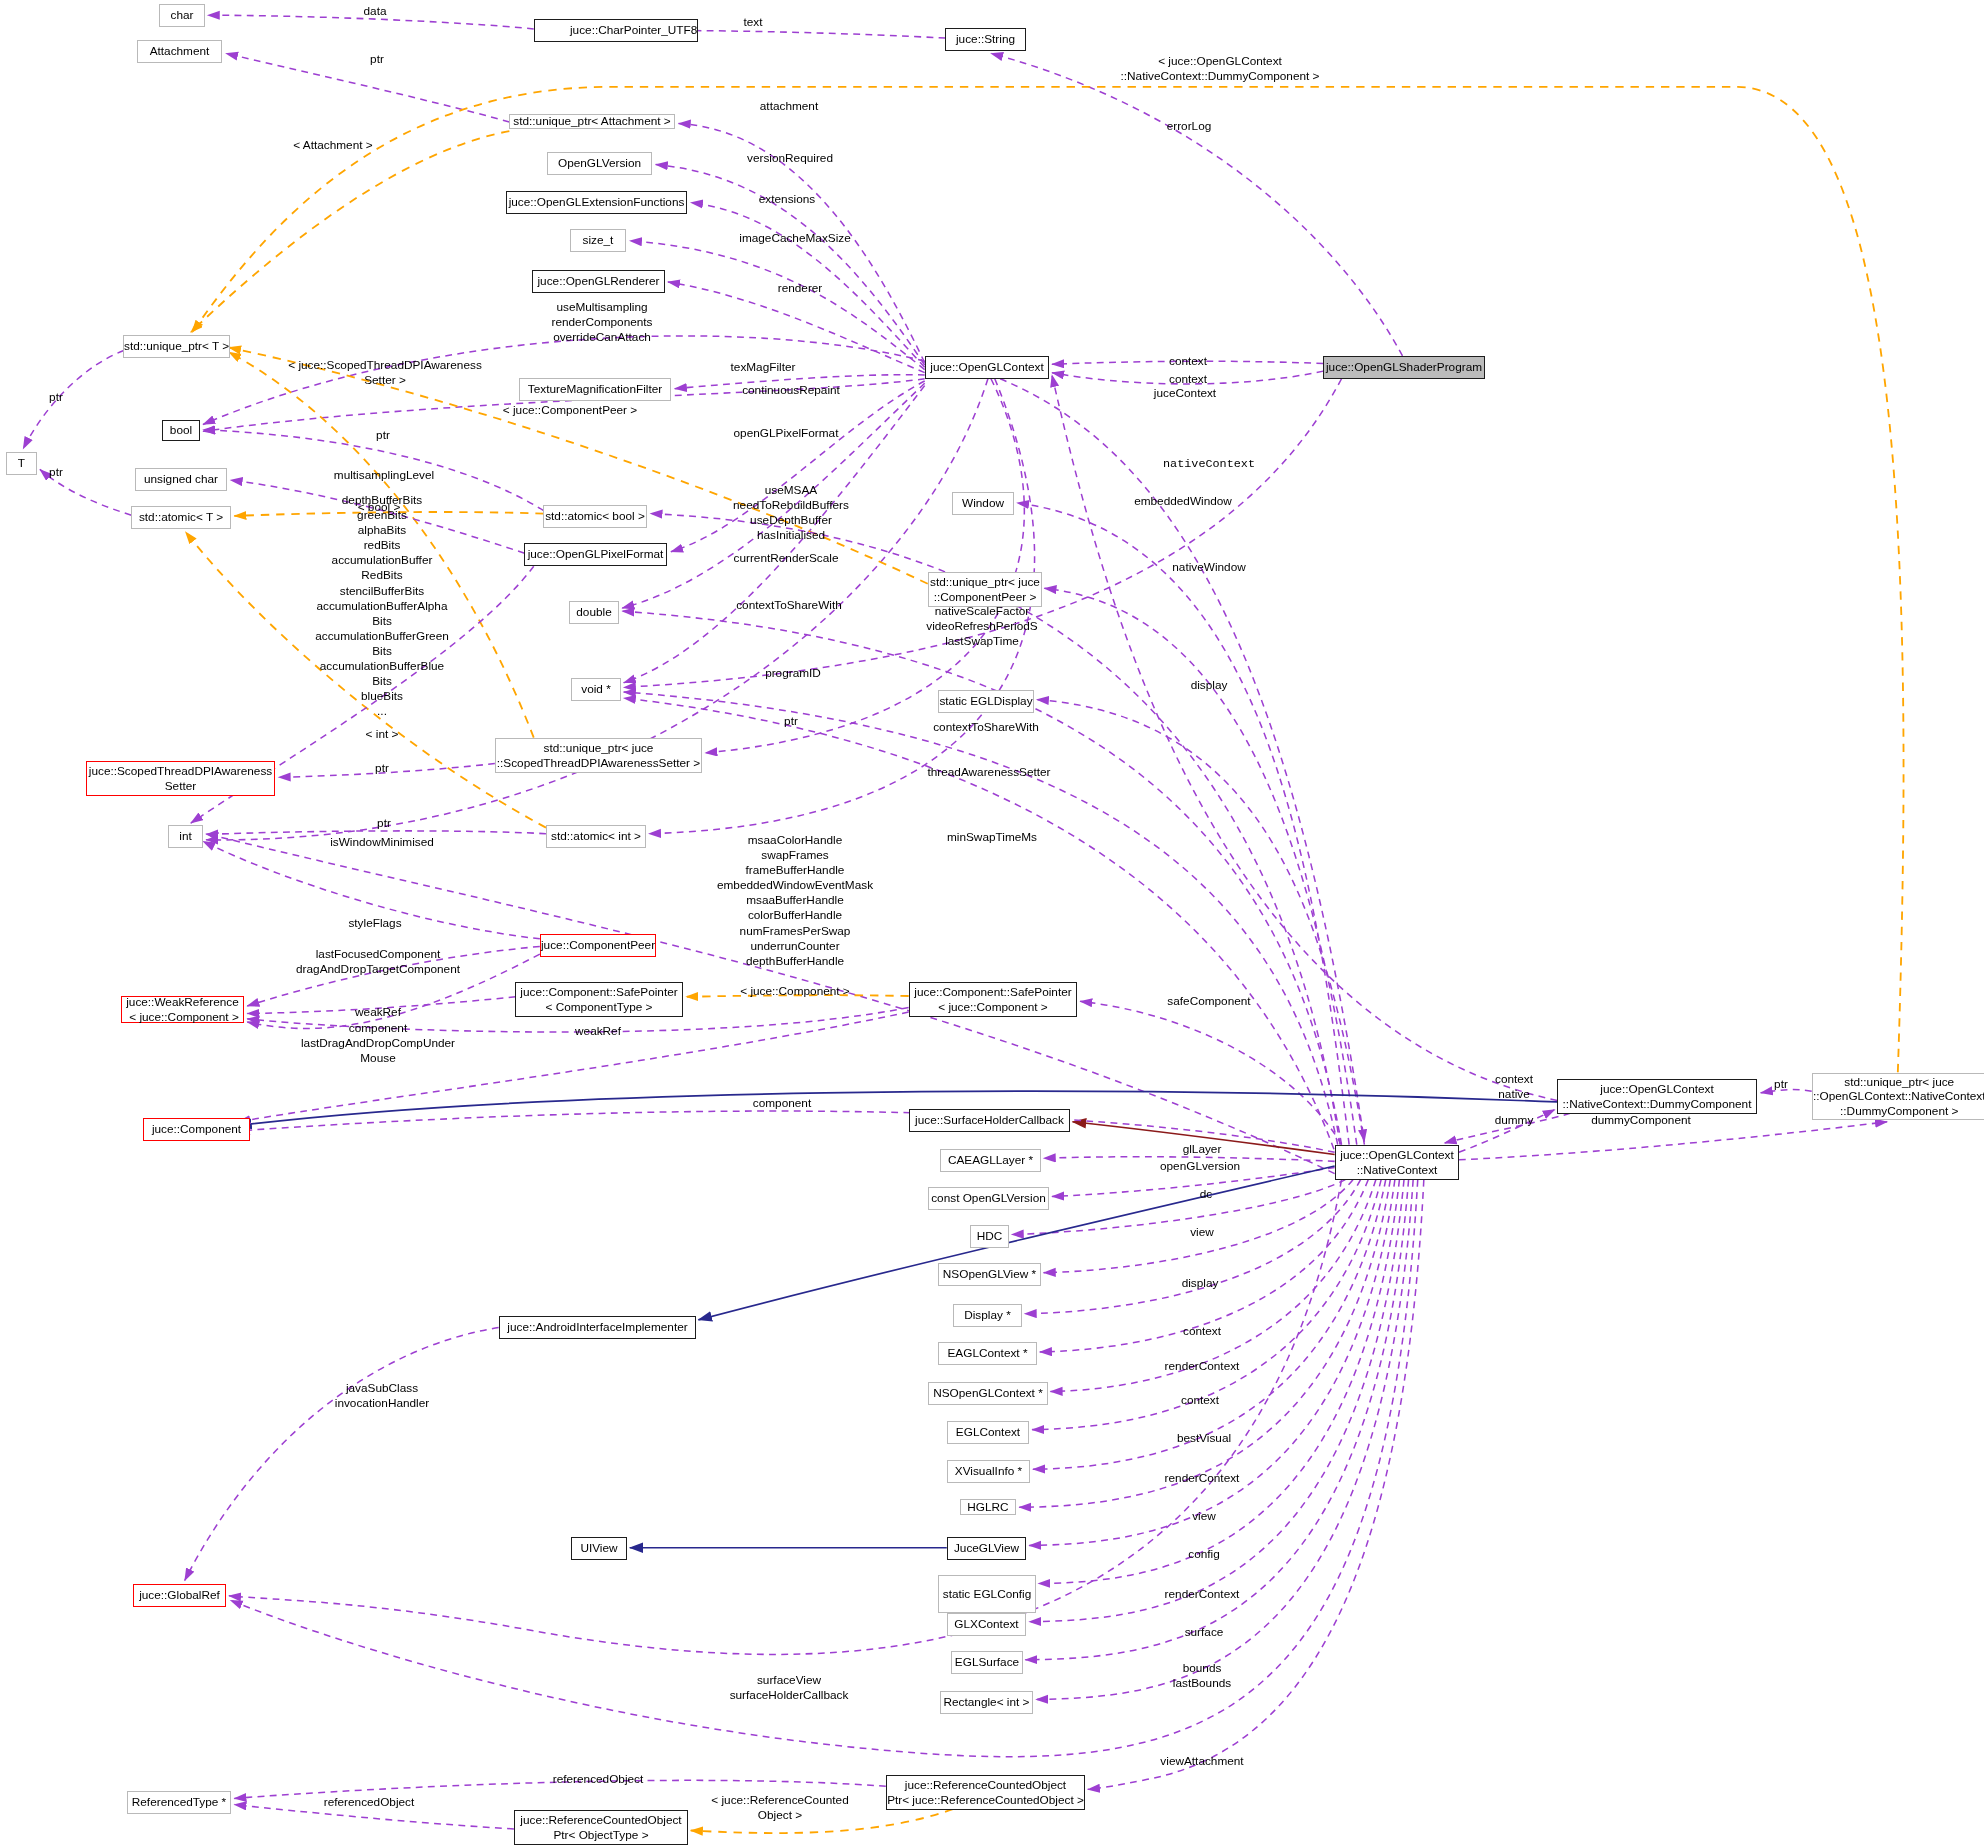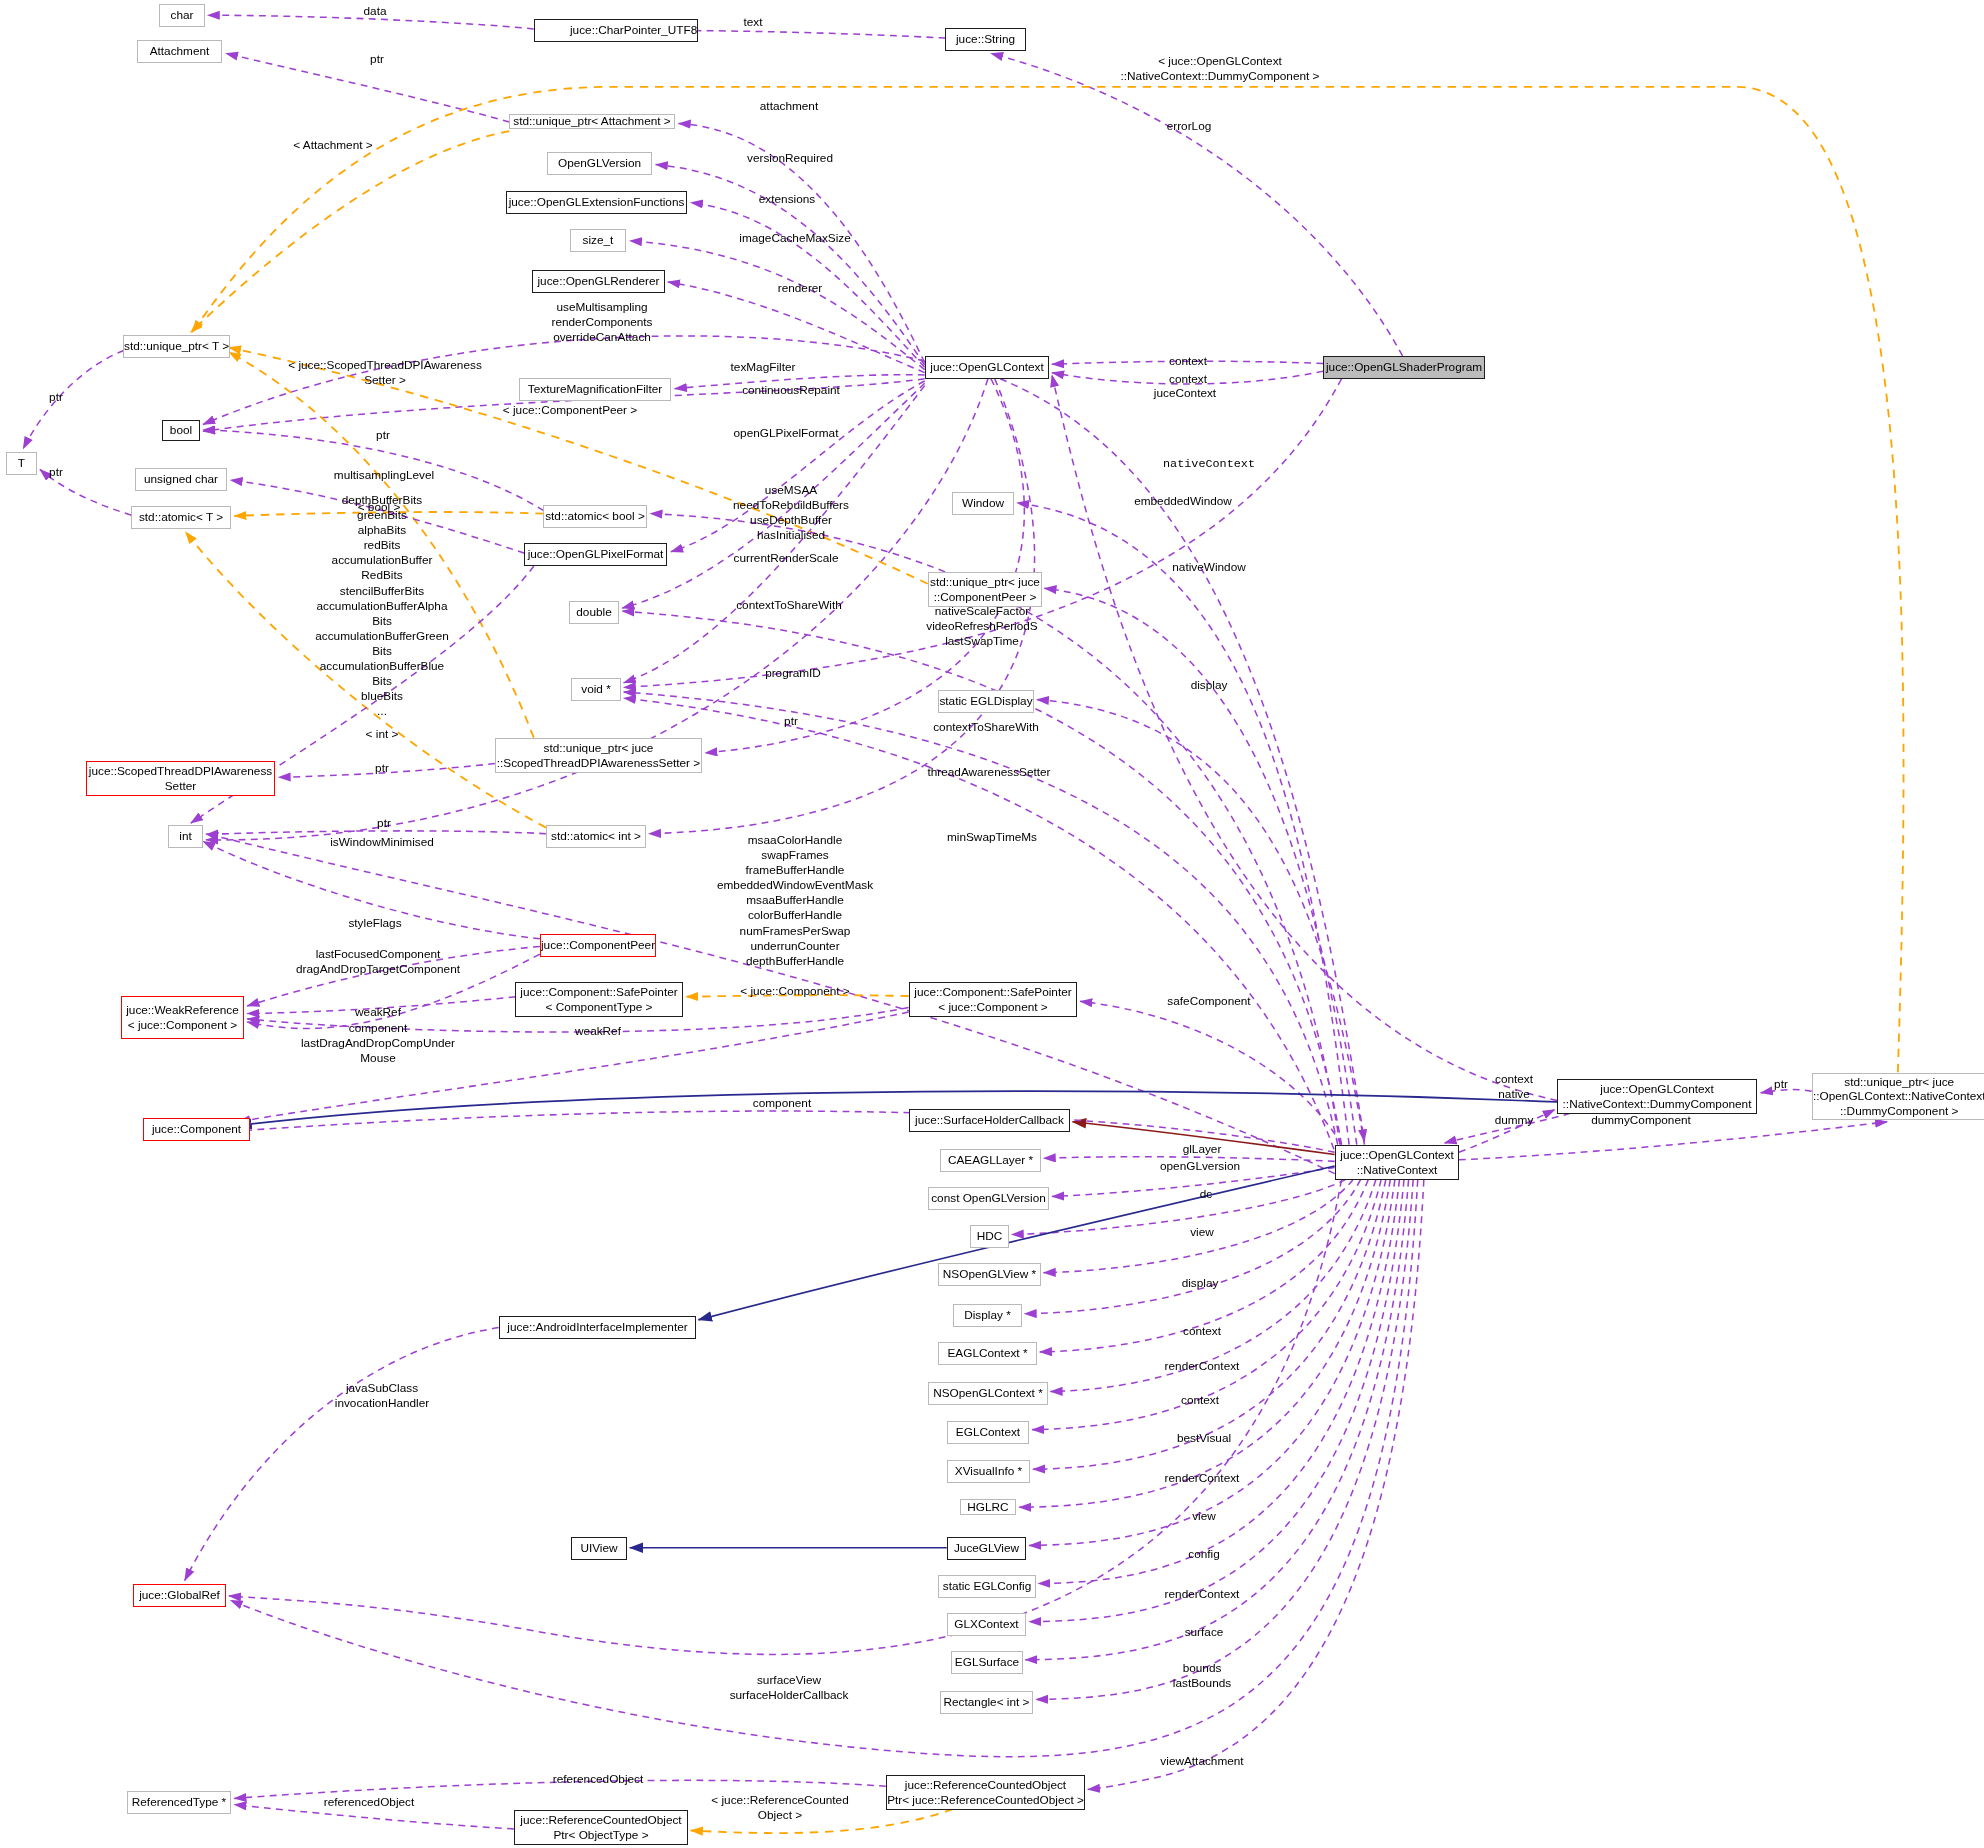--- a/index.html
+++ b/index.html
@@ -148,37 +148,37 @@
 ::ScopedThreadDPIAwarenessSetter &gt;</div>
       <div class="node red" style="left: 86px; top: 761px; min-width: 189px; height: 35px;">juce::ScopedThreadDPIAwareness
 Setter</div>
       <div class="node plain" style="left: 168px; top: 825px; min-width: 35px; height: 23px;">int</div>
       <div class="node plain" style="left: 546px; top: 825px; min-width: 100px; height: 23px;">std::atomic&lt; int &gt;</div>
       <div class="node red" style="left: 540px; top: 934px; min-width: 113px; height: 23px;">juce::ComponentPeer</div>
       <div class="node bold" style="left: 515px; top: 982px; min-width: 168px; height: 35px;">juce::Component::SafePointer
 &lt; ComponentType &gt;</div>
       <div class="node bold" style="left: 909px; top: 982px; min-width: 168px; height: 35px;">juce::Component::SafePointer
 &lt; juce::Component &gt;</div>
-      <div class="node red" style="left: 121px; top: 996px; min-width: 123px; height: 43px;">juce::WeakReference
+      <div class="node red" style="left: 121px; top: 996px; min-width: 123px; height: 27px; text-align: right;">juce::WeakReference
 &lt; juce::Component &gt;</div>
       <div class="node red" style="left: 127px; top: 1118px; min-width: 107px; height: 23px; margin-left: 16px;">juce::Component</div>
       <div class="node bold" style="left: 909px; top: 1109px; min-width: 161px; height: 23px;">juce::SurfaceHolderCallback</div>
       <div class="node plain" style="left: 940px; top: 1149px; min-width: 101px; height: 23px;">CAEAGLLayer *</div>
       <div class="node plain" style="left: 928px; top: 1187px; min-width: 121px; height: 23px;">const OpenGLVersion</div>
       <div class="node plain" style="left: 970px; top: 1225px; min-width: 39px; height: 23px;">HDC</div>
       <div class="node plain" style="left: 938px; top: 1263px; min-width: 103px; height: 23px;">NSOpenGLView *</div>
       <div class="node plain" style="left: 953px; top: 1304px; min-width: 69px; height: 23px;">Display *</div>
       <div class="node plain" style="left: 938px; top: 1342px; min-width: 99px; height: 23px;">EAGLContext *</div>
       <div class="node plain" style="left: 928px; top: 1382px; min-width: 120px; height: 23px;">NSOpenGLContext *</div>
       <div class="node plain" style="left: 947px; top: 1421px; min-width: 82px; height: 23px;">EGLContext</div>
       <div class="node plain" style="left: 947px; top: 1460px; min-width: 83px; height: 23px;">XVisualInfo *</div>
       <div class="node plain" style="left: 960px; top: 1499px; min-width: 56px; height: 16px;">HGLRC</div>
       <div class="node bold" style="left: 947px; top: 1537px; min-width: 79px; height: 23px;">JuceGLView</div>
       <div class="node bold" style="left: 571px; top: 1537px; min-width: 56px; height: 23px;">UIView</div>
-      <div class="node plain" style="left: 938px; top: 1575px; min-width: 98px; height: 23px;">static EGLConfig</div>
+      <div class="node plain" style="left: 938px; top: 1575px; min-width: 98px; height: 38px;">static EGLConfig</div>
       <div class="node plain" style="left: 947px; top: 1613px; min-width: 79px; height: 23px;">GLXContext</div>
       <div class="node plain" style="left: 951px; top: 1651px; min-width: 72px; height: 23px;">EGLSurface</div>
       <div class="node plain" style="left: 940px; top: 1691px; min-width: 93px; height: 23px;">Rectangle&lt; int &gt;</div>
       <div class="node bold" style="left: 499px; top: 1316px; min-width: 197px; height: 23px;">juce::AndroidInterfaceImplementer</div>
       <div class="node red" style="left: 133px; top: 1584px; min-width: 93px; height: 23px;">juce::GlobalRef</div>
       <div class="node bold" style="left: 886px; top: 1775px; min-width: 199px; height: 35px;">juce::ReferenceCountedObject
 Ptr&lt; juce::ReferenceCountedObject &gt;</div>
       <div class="node plain" style="left: 127px; top: 1791px; min-width: 104px; height: 23px;">ReferencedType *</div>
       <div class="node bold" style="left: 514px; top: 1810px; min-width: 174px; height: 35px;">juce::ReferenceCountedObject
 Ptr&lt; ObjectType &gt;</div>

